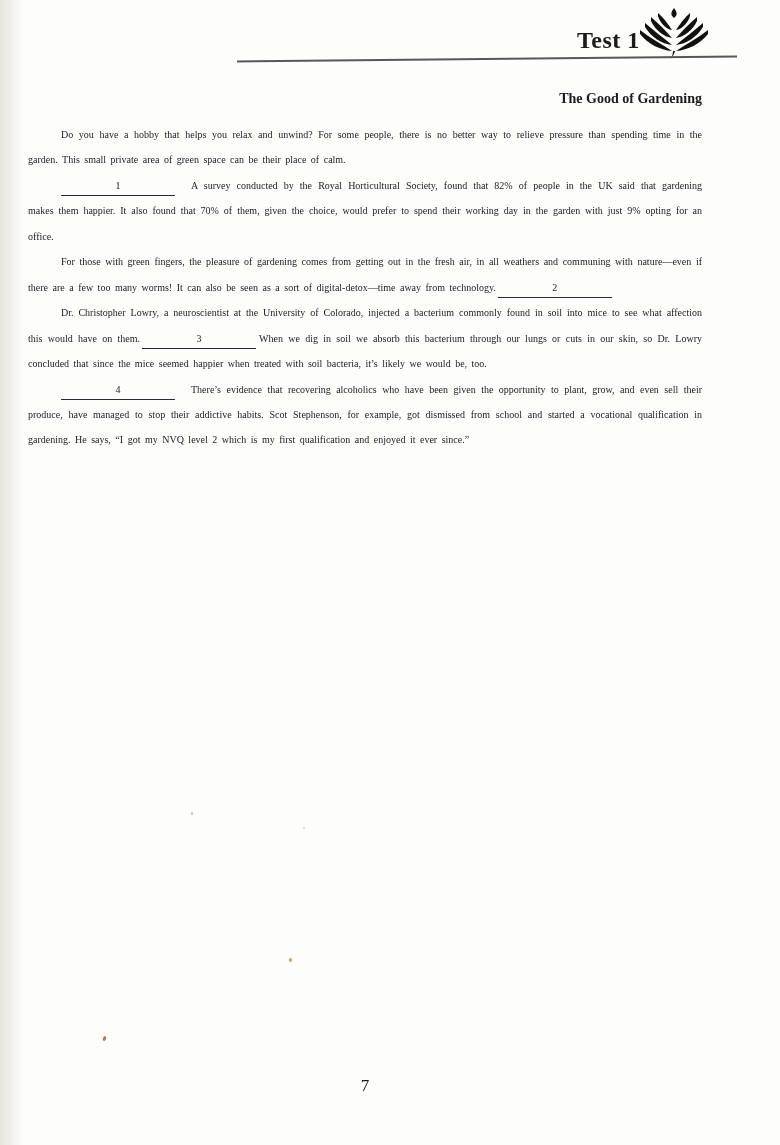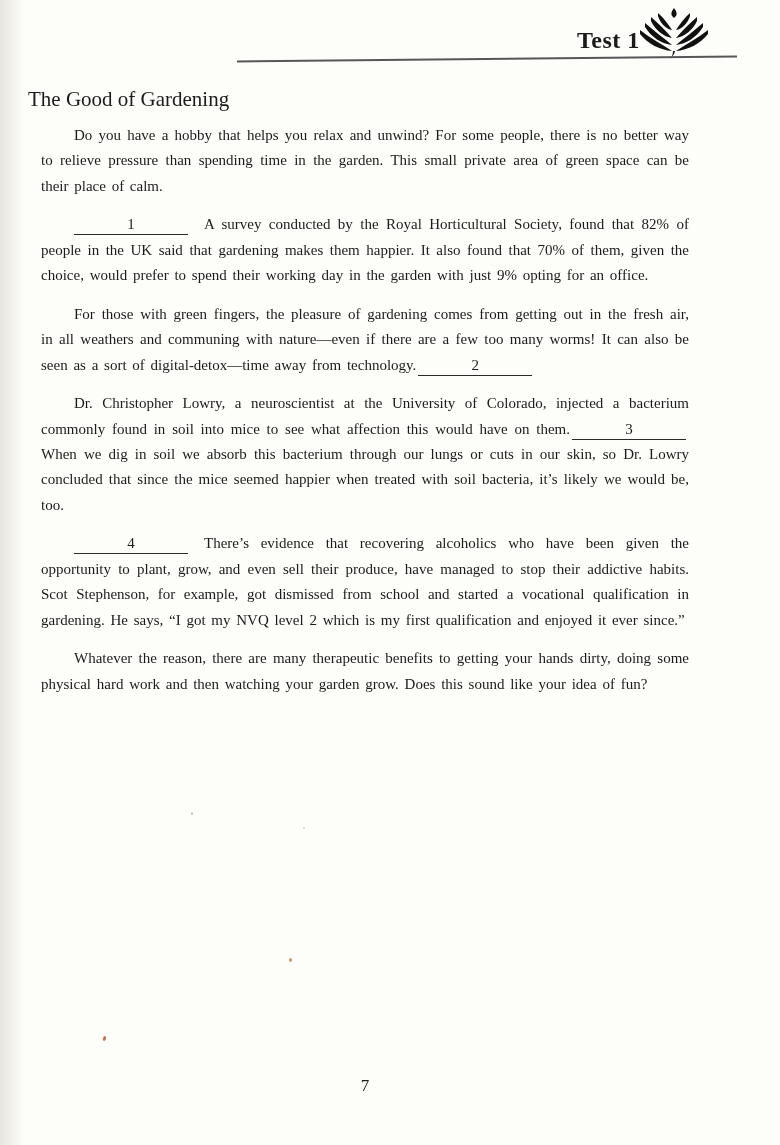--- a/index.html
+++ b/index.html
@@ -23,26 +23,26 @@
   .logo{position:absolute;left:636px;top:4px;width:76px;height:56px;}
   .header-rule{
     position:absolute;left:237px;top:58px;width:500px;height:2.4px;
     background:#454545;transform:rotate(-0.55deg);opacity:0.9;
   }
   .content{
     position:absolute;left:28px;top:88px;width:674px;
   }
   .page-title{
     margin:0 0 12px 0;
-    font-size:21px;font-weight:normal;text-align:left;
+    font-size:14px;font-weight:bold;text-align:right;
     line-height:22px;
   }
   .para{
-    margin:13px;
-    font-size:15px;line-height:25.45px;
+    margin:0;
+    font-size:10px;line-height:25.45px;
     text-align:justify;text-indent:33px;
     word-spacing:2px;
   }
   .blank{
     display:inline-block;
     min-width:114px;
     text-align:center;
     border-bottom:1.6px solid #2a2a2a;
     line-height:17px;
     padding-bottom:1px;
@@ -87,21 +87,20 @@
 <div class="header-rule"></div>
 
 <div class="content">
   <h1 class="page-title">The Good of Gardening</h1>
   <div id="passage">
       <p class="para">Do you have a hobby that helps you relax and unwind? For some people, there is no better way to relieve pressure than spending time in the garden. This small private area of green space can be their place of calm.</p>
       <p class="para"><span class="blank lead">1</span>A survey conducted by the Royal Horticultural Society, found that 82% of people in the UK said that gardening makes them happier. It also found that 70% of them, given the choice, would prefer to spend their working day in the garden with just 9% opting for an office.</p>
       <p class="para">For those with green fingers, the pleasure of gardening comes from getting out in the fresh air, in all weathers and communing with nature—even if there are a few too many worms! It can also be seen as a sort of digital-detox—time away from technology.<span class="blank tail">2</span></p>
       <p class="para">Dr. Christopher Lowry, a neuroscientist at the University of Colorado, injected a bacterium commonly found in soil into mice to see what affection this would have on them.<span class="blank tail">3</span>When we dig in soil we absorb this bacterium through our lungs or cuts in our skin, so Dr. Lowry concluded that since the mice seemed happier when treated with soil bacteria, it’s likely we would be, too.</p>
       <p class="para"><span class="blank lead">4</span>There’s evidence that recovering alcoholics who have been given the opportunity to plant, grow, and even sell their produce, have managed to stop their addictive habits. Scot Stephenson, for example, got dismissed from school and started a vocational qualification in gardening. He says, “I got my NVQ level 2 which is my first qualification and enjoyed it ever since.”</p>
-      <p class="para">Whatever the reason, there are many therapeutic benefits to getting your hands dirty, doing some physical hard work and then watching your garden grow. Does this sound like your idea of fun?</p>
     </div>
 </div>
 
 <div class="page-number">7</div>
 
 <div class="speck s1"></div>
 <div class="speck s2"></div>
 <div class="speck s3"></div>
 <div class="speck s4"></div>
 

